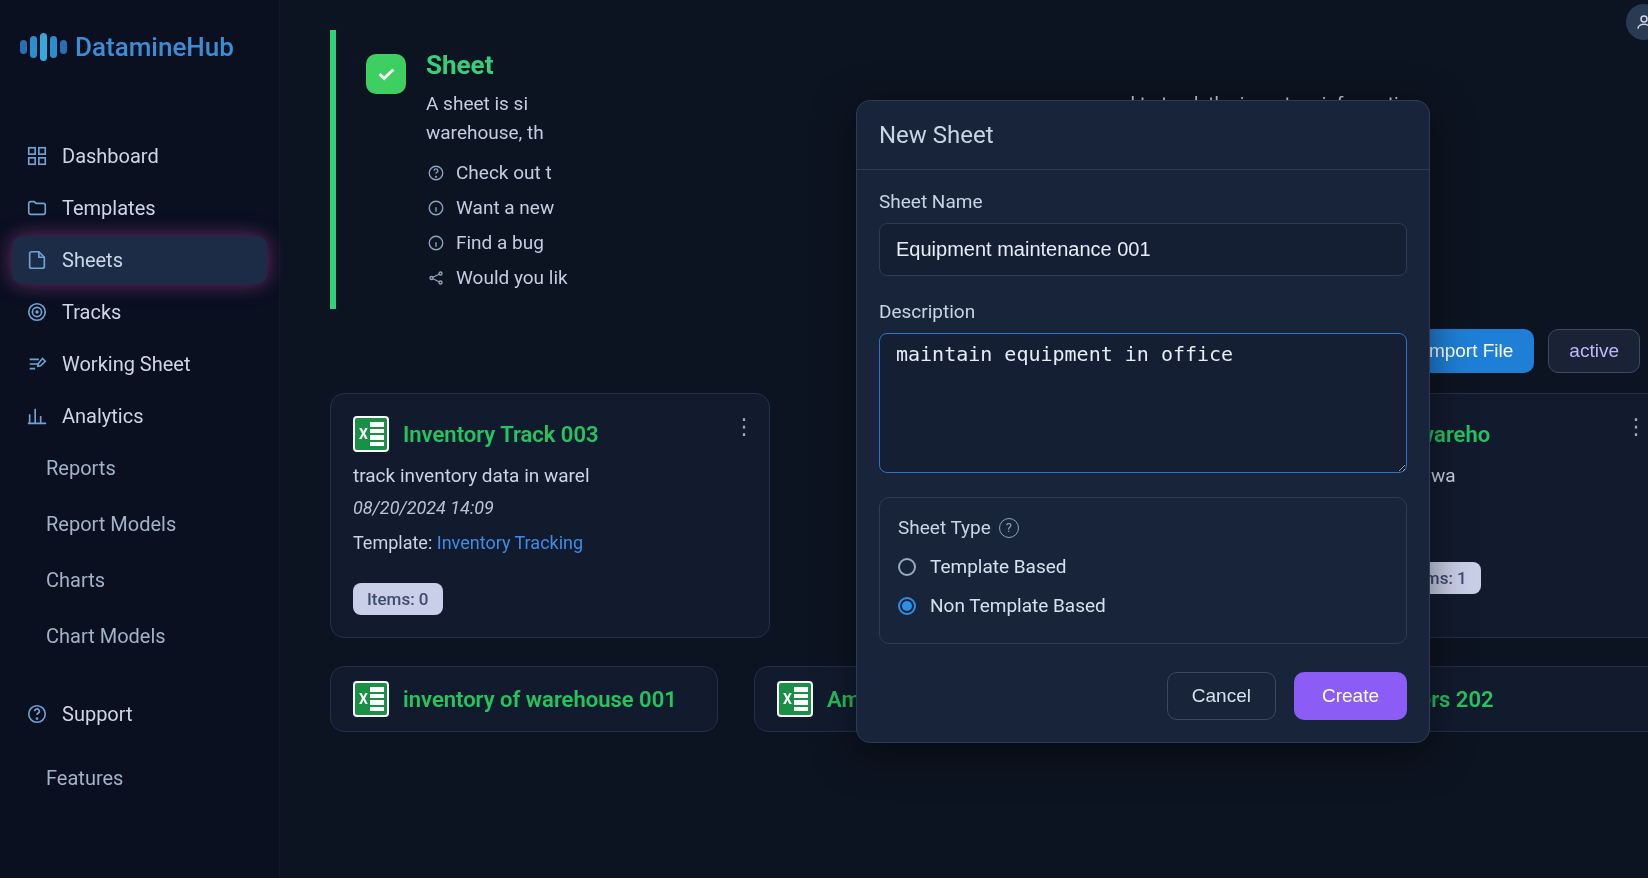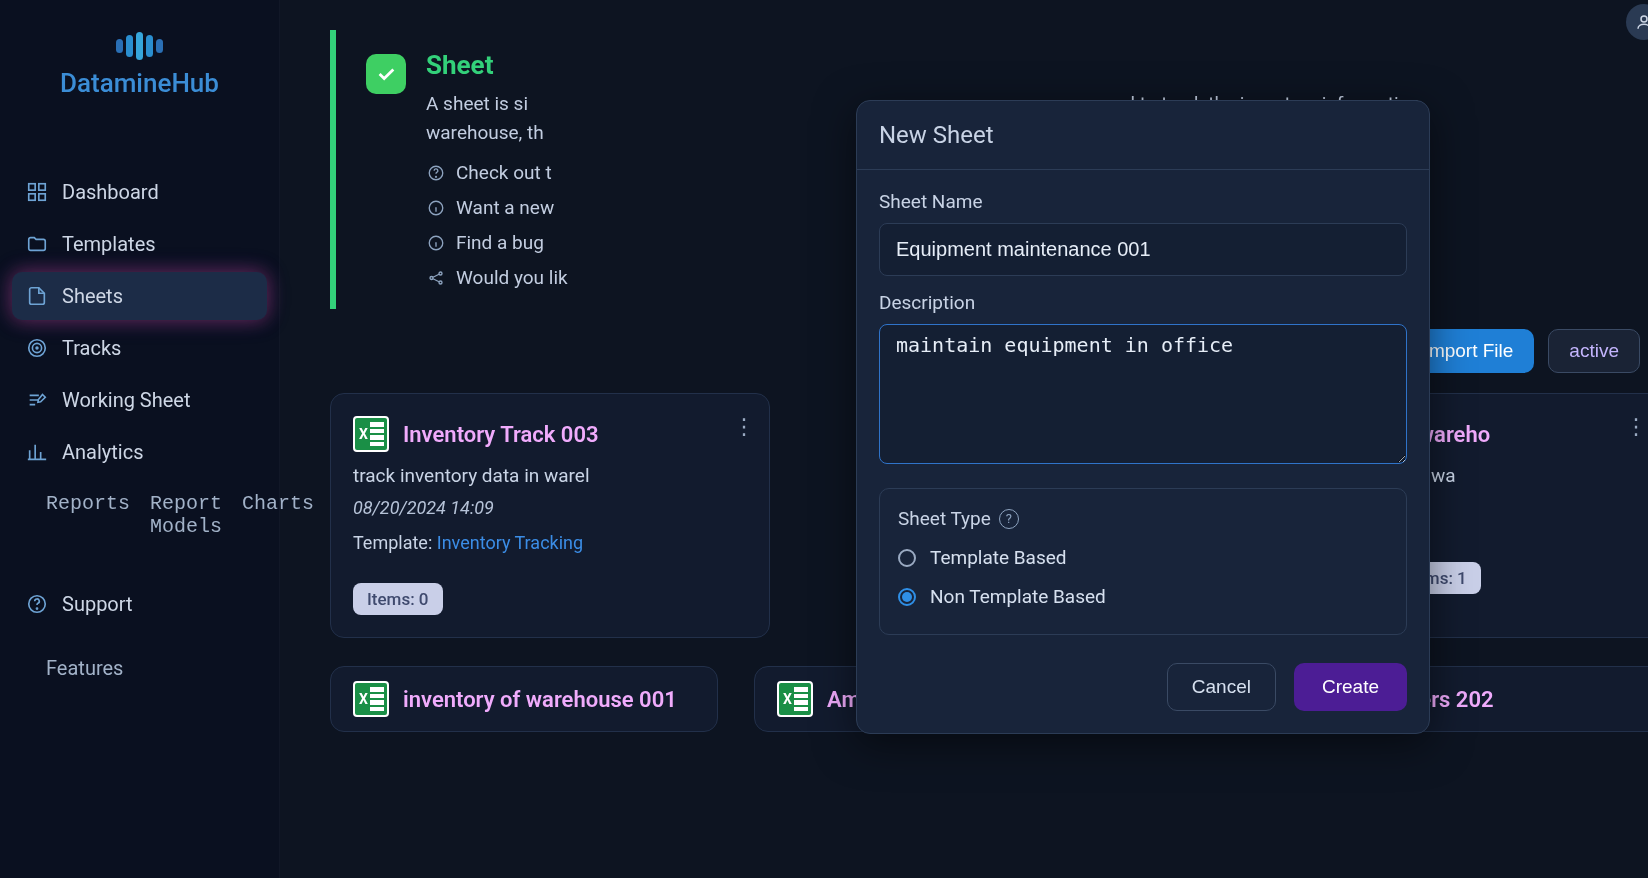--- a/index.html
+++ b/index.html
@@ -22,21 +22,20 @@
     border-right: 1px solid rgba(255,255,255,0.03);
     display: flex;
     flex-direction: column;
     padding: 20px 12px;
   }
   .logo {
     display: flex;
     align-items: center;
     gap: 8px;
     padding: 12px 8px 30px 8px;
-    flex-direction: column;
   }
   .logo-bars {
     display: flex;
     align-items: center;
     gap: 3px;
   }
   .logo-bars span {
     display: inline-block;
     width: 7px;
     border-radius: 4px;
@@ -68,21 +67,21 @@
     box-shadow: 0 0 18px rgba(210,60,90,0.35), 0 0 22px rgba(120,60,210,0.35);
   }
   .nav-icon {
     width: 22px;
     height: 22px;
     display:flex;align-items:center;justify-content:center;
     color:#6ea3d4;
     flex-shrink:0;
   }
   .nav-icon svg { width:22px; height:22px; stroke:currentColor; fill:none; stroke-width:1.8;}
-  .subnav { margin-top: 10px; padding-left: 34px; display:flex; flex-direction:row; gap:20px;font-family:Liberation Mono, monospace;}
+  .subnav { margin-top: 10px; padding-left: 34px; display:flex; flex-direction:column; gap:20px;}
   .subnav-item { font-size:20px; color:#a2b2c8; cursor:pointer; padding:6px 0;}
   .support-block { margin-top:40px; display:flex; flex-direction:column; gap:32px;}
   .support-item { display:flex; align-items:center; gap:14px; font-size:20px; color:#cdd6e5; padding:8px 14px; cursor:pointer;}
   .features-item { padding-left:34px; font-size:20px; color:#a2b2c8; cursor:pointer;}
 
   
   .main {
     flex:1;
     padding: 30px 0 0 50px;
     position: relative;
@@ -133,21 +132,21 @@
   }
   .card-head {display:flex;align-items:center;gap:14px;margin-bottom:12px;}
   .xls-icon {
     width:36px;height:36px;background:#1a8f46;border-radius:4px;position:relative;flex-shrink:0;
     display:flex;align-items:center;justify-content:center;color:#fff;font-size:12px;font-weight:700;
     border:2px solid #fff;
   }
   .xls-icon::before{content:"X";position:absolute;left:4px;font-size:14px;}
   .xls-icon .bars{position:absolute;right:3px;top:4px;bottom:4px;width:14px;display:flex;flex-direction:column;gap:2px;}
   .xls-icon .bars span{flex:1;background:#fff;}
-  .card-title{font-size:22px;font-weight:600;color:#f0abfc;}
+  .card-title{font-size:22px;font-weight:600;color:#22c55e;}
   .card-menu{position:absolute;top:20px;right:14px;font-size:22px;color:#9aaac2;cursor:pointer;}
   .card-desc{font-size:19px;color:#c9d4e6;margin-bottom:10px;white-space:nowrap;overflow:hidden;}
   .card-date{font-size:18px;font-style:italic;color:#b6c3d8;margin-bottom:14px;}
   .card-template{font-size:18px;color:#c9d4e6;margin-bottom:30px;}
   .card-template a{color:#3b8de6;text-decoration:none;}
   .pill-row{display:flex;gap:10px;}
   .pill{padding:6px 14px;border-radius:8px;font-size:17px;font-weight:500;}
   .pill-items{background:#c9cfe8;color:#3f4a6e;}
   .pill-nontemplate{background:#aee8d4;color:#1f5a48;}
 
@@ -163,36 +162,36 @@
     border:1px solid #2c3c56;
     border-radius:14px;
     z-index:100;
     box-shadow:0 10px 40px rgba(0,0,0,0.5);
   }
   .modal-title{font-size:24px;color:#c8d3e5;padding:20px 22px;border-bottom:1px solid #2c3c56;}
   .modal-body{padding:20px 22px 6px;}
   .form-label{font-size:19px;color:#c8d3e5;margin-bottom:10px;display:block;}
   .form-input{
     width:100%;background:#141f33;border:1px solid #2c3c56;border-radius:8px;
-    padding:14px 16px;font-size:20px;color:#e6edf7;margin-bottom:15px;
+    padding:14px 16px;font-size:20px;color:#e6edf7;margin-bottom:24px;
   }
   .form-textarea{
     width:100%;background:#141f33;border:1px solid #2f73c9;border-radius:8px;
     padding:8px 16px;font-size:20px;color:#e6edf7;min-height:140px;resize:vertical;margin-bottom:20px;
   }
   .sheet-type-box{border:1px solid #2c3c56;border-radius:10px;padding:18px 18px 10px;}
   .sheet-type-head{display:flex;align-items:center;gap:8px;font-size:19px;color:#c8d3e5;margin-bottom:16px;}
   .sheet-type-head .q{width:20px;height:20px;border:1.5px solid #8da3bf;border-radius:50%;display:flex;align-items:center;justify-content:center;font-size:13px;color:#8da3bf;}
   .radio-row{display:flex;align-items:center;gap:14px;font-size:19px;color:#d6e0ef;margin-bottom:16px;cursor:pointer;}
   .radio{width:18px;height:18px;border-radius:50%;border:2px solid #9aaac2;display:flex;align-items:center;justify-content:center;flex-shrink:0;}
   .radio.checked{border-color:#2f8fe6;}
   .radio.checked::after{content:"";width:10px;height:10px;border-radius:50%;background:#2f8fe6;}
   .modal-actions{display:flex;justify-content:flex-end;gap:18px;padding:22px;}
   .btn-cancel{background:#18243a;border:1px solid #3a4a64;color:#d6e0ef;padding:12px 24px;border-radius:10px;font-size:19px;cursor:pointer;text-align:center;}
-  .btn-create{background:#4c1d95;color:#fff;padding:12px 28px;border-radius:10px;font-size:19px;border:none;cursor:pointer;}
+  .btn-create{background:#8b5cf6;color:#fff;padding:12px 28px;border-radius:10px;font-size:19px;border:none;cursor:pointer;}
 
   
   .top-avatar{
     position:absolute;top:4px;right:-14px;width:36px;height:36px;border-radius:50%;background:#2a3a53;
     display:flex;align-items:center;justify-content:center;color:#cdd6e5;
   }
 </style>
 </head>
 <body>
 

